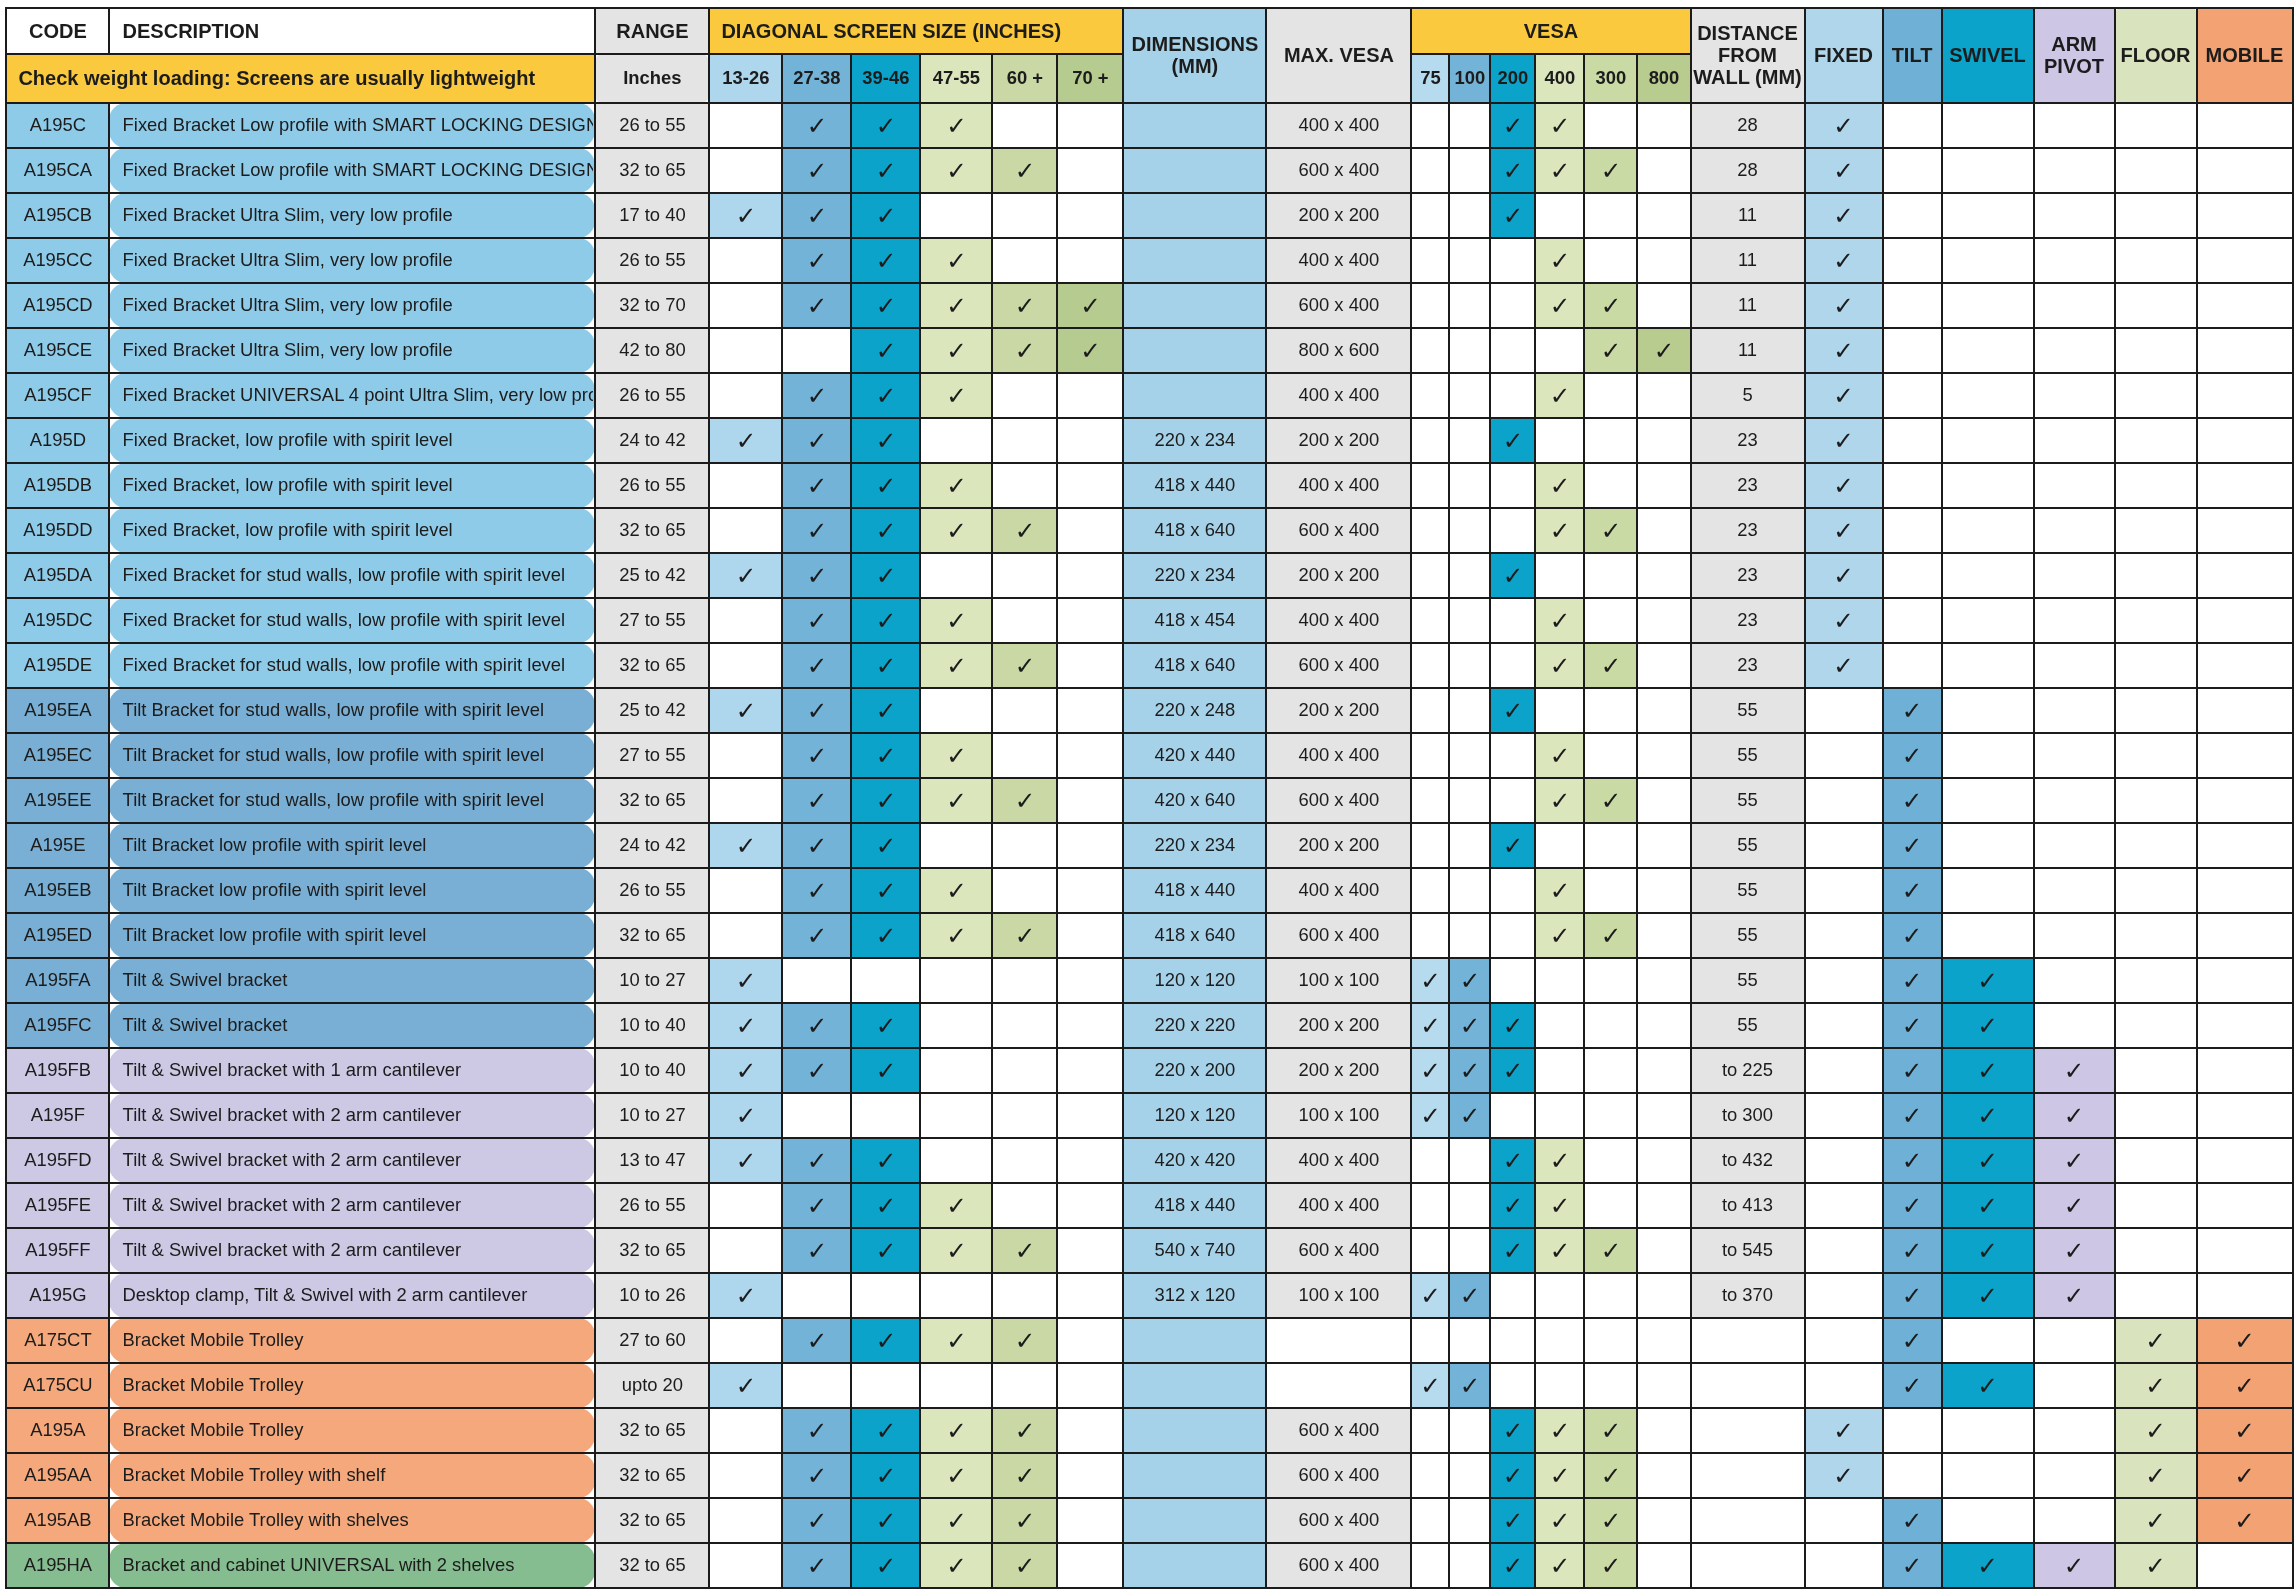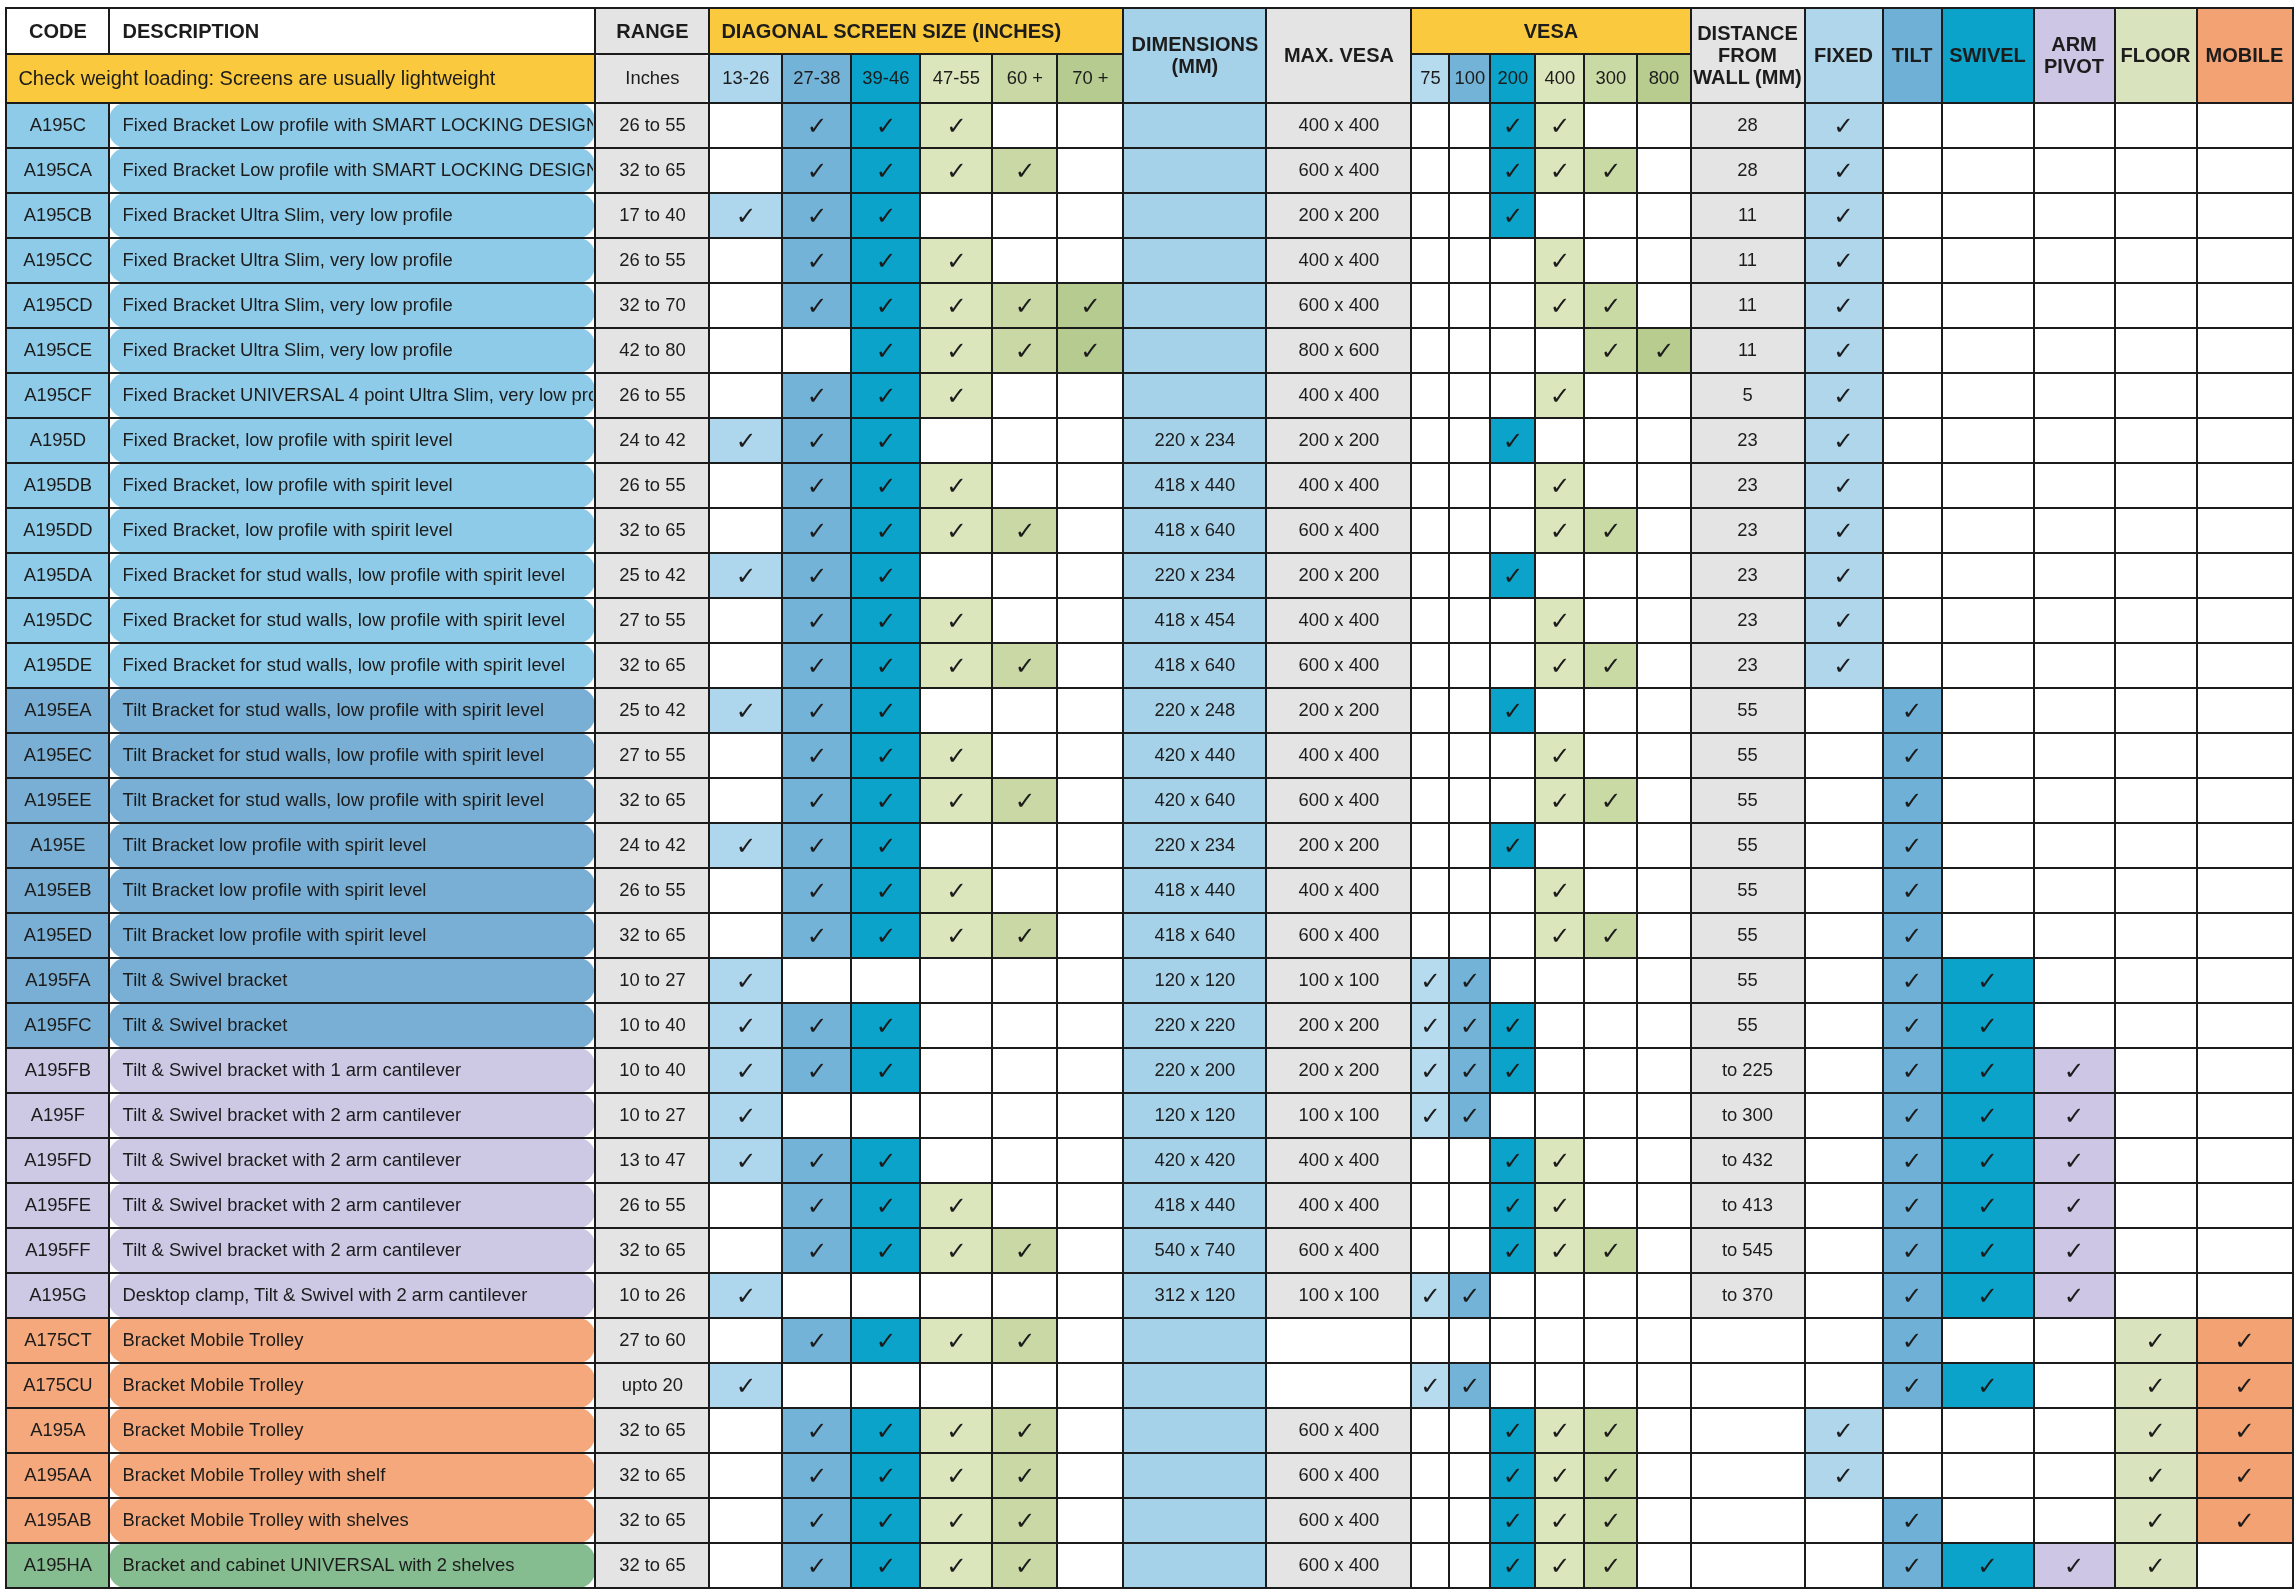--- a/index.html
+++ b/index.html
@@ -26,21 +26,21 @@
   }
   table{border-collapse:collapse;table-layout:fixed;width:2285px;}
   th,td{
     border:2.7px solid var(--border);
     overflow:hidden;white-space:nowrap;
     text-align:center;vertical-align:middle;
     font-size:18.4px;line-height:1.12;
     background:var(--white);
   }
   thead tr.r1 th{height:42px;font-weight:bold;font-size:20px;}
-  thead tr.r2 th{height:45px;font-weight:normal;}
+  thead tr.r2 th{height:45px;font-weight:bold;}
   tbody td{height:41px;}
   th.wrap{white-space:normal;}
   th.code,th.desc{background:var(--white);}
   th.desc{text-align:left;padding-left:12.2px;}
   th.range{background:var(--gray);}
   th.diag{background:var(--yellow);text-align:left;padding-left:11px;}
   th.dims{background:var(--dims);}
   th.maxv{background:var(--gray);}
   th.vesa{background:var(--yellow);}
   th.dist{background:var(--gray);}

